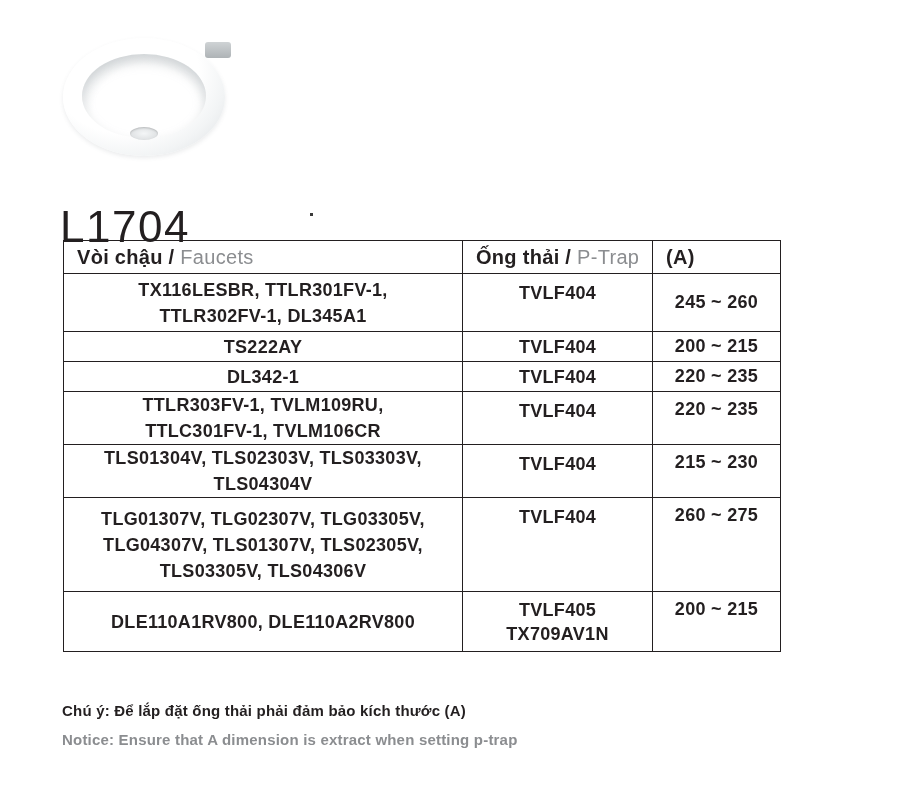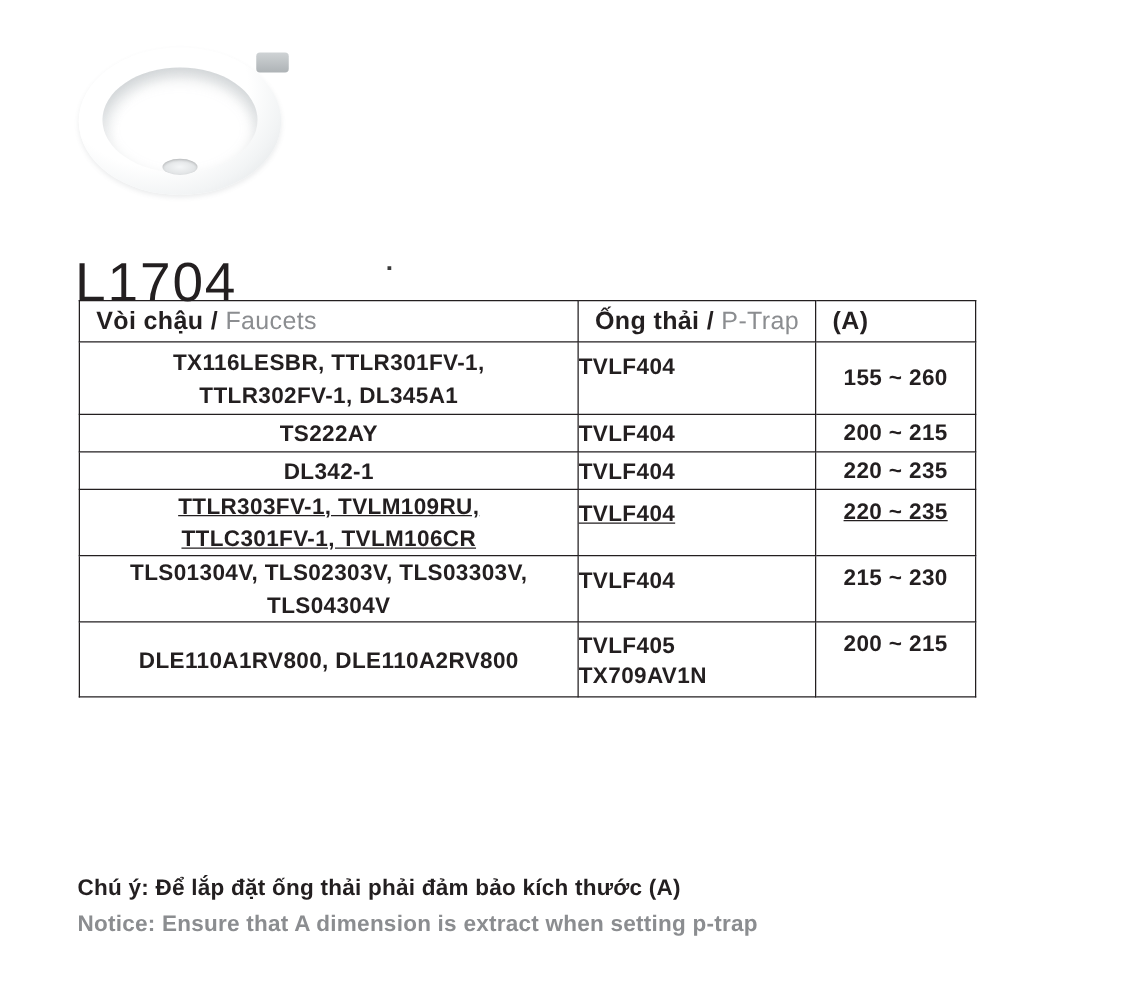--- a/index.html
+++ b/index.html
@@ -28,27 +28,27 @@
   
   table.spec{position:absolute;left:63px;top:240px;width:717px;border-collapse:collapse;
     table-layout:fixed;}
   table.spec col.c1{width:399px;} table.spec col.c2{width:190px;} table.spec col.c3{width:128px;}
   table.spec th,table.spec td{border:1.5px solid #231f20;padding:0;vertical-align:middle;
     font-weight:bold;font-size:18px;letter-spacing:.3px;}
   table.spec th{font-size:20px;text-align:left;height:32px;padding-left:13px;font-weight:bold;}
   th.tha{text-align:center;padding-left:0;}
   .muted{color:#8b8d90;font-weight:normal;}
   td.fc{text-align:center;padding-left:13px;line-height:26px;}
-  td.tc{line-height:24px;}
+  td.tc{text-align:center;line-height:24px;}
   td.ac{text-align:center;letter-spacing:.8px;}
   .vtop{vertical-align:top !important;padding-top:7px !important;}
-  tr.r1{height:58px;} tr.r2{height:30px;margin-left:29px;} tr.r3{height:30px;margin-left:48px;} tr.r4{height:50px;text-decoration:underline;}
+  tr.r1{height:58px;} tr.r2{height:30px;margin-left:29px;} tr.r3{height:30px;margin-left:48px;} tr.r4{height:50px;}
   tr.r5{height:49px;} tr.r6{height:94px;} tr.r7{height:60px;}
   
-  .notes{position:absolute;left:62px;top:696px;line-height:29px;font-size:18px;}
+  .notes{position:absolute;left:62px;top:696px;line-height:29px;font-size:15px;}
   .note-vi{font-weight:bold;color:#231f20;letter-spacing:.2px;}
   .note-en{font-weight:bold;color:#8b8d90;letter-spacing:.2px;}
 </style>
 </head>
 <body>
 
 <div class="product-photo">
   <div class="spout"></div>
   <div class="bowl-outer"></div>
   <div class="bowl-inner"></div>
@@ -72,21 +72,21 @@
     <th class="tha">(A)</th>
   </tr>
   <tr class="r1">
     <td class="fc">
       <div>TX116LESBR, TTLR301FV-1,</div>
       <div>TTLR302FV-1, DL345A1</div>
     </td>
     <td class="tc vtop">
           <div>TVLF404</div>
         </td>
-    <td class="ac">155 ~ 260</td>
+    <td class="ac">245 ~ 260</td>
   </tr>
   <tr class="r2">
     <td class="fc">
       <div>TS222AY</div>
     </td>
     <td class="tc">
           <div>TVLF404</div>
         </td>
     <td class="ac">200 ~ 215</td>
   </tr>
@@ -112,20 +112,31 @@
   <tr class="r5">
     <td class="fc">
       <div>TLS01304V, TLS02303V, TLS03303V,</div>
       <div>TLS04304V</div>
     </td>
     <td class="tc vtop">
           <div>TVLF404</div>
         </td>
     <td class="ac vtop">215 ~ 230</td>
   </tr>
+  <tr class="r6">
+    <td class="fc">
+      <div>TLG01307V, TLG02307V, TLG03305V,</div>
+      <div>TLG04307V, TLS01307V, TLS02305V,</div>
+      <div>TLS03305V, TLS04306V</div>
+    </td>
+    <td class="tc vtop">
+          <div>TVLF404</div>
+        </td>
+    <td class="ac vtop">260 ~ 275</td>
+  </tr>
   <tr class="r7">
     <td class="fc">
       <div>DLE110A1RV800, DLE110A2RV800</div>
     </td>
     <td class="tc">
       <div>TVLF405</div>
       <div>TX709AV1N</div>
     </td>
     <td class="ac vtop">200 ~ 215</td>
   </tr>

